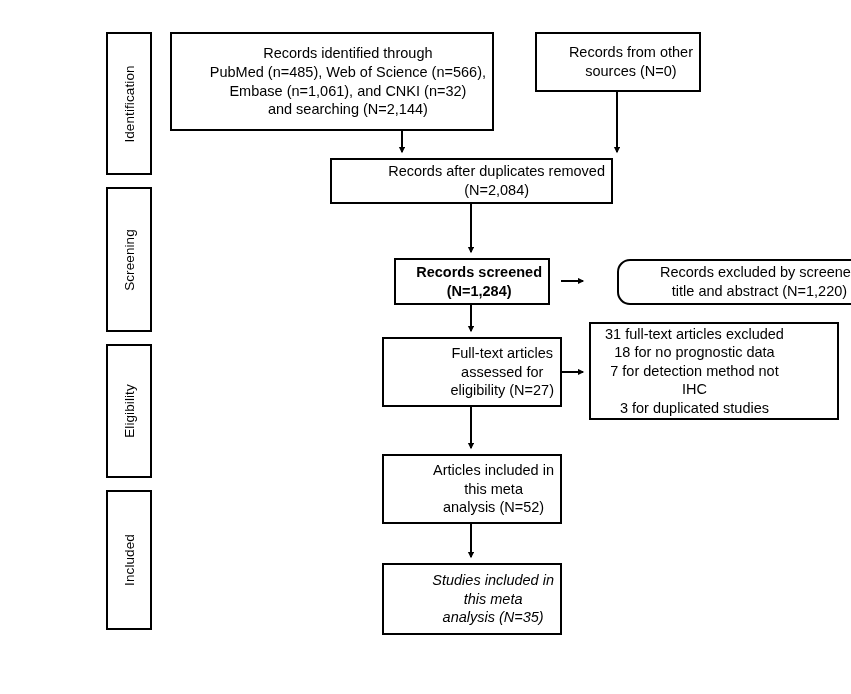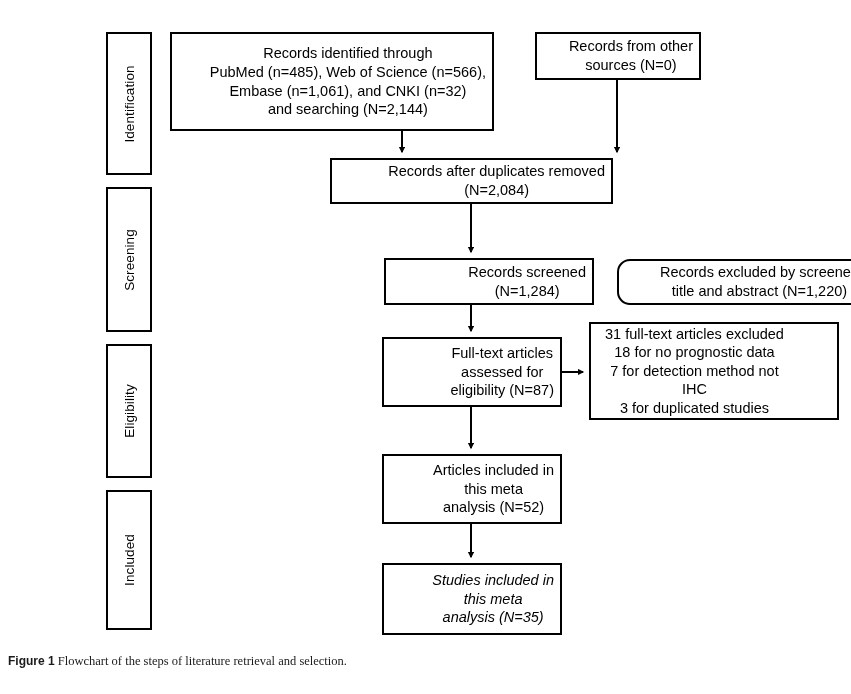--- a/index.html
+++ b/index.html
@@ -134,44 +134,44 @@
     <path d="M471,524 L471,557" stroke="#000000" stroke-width="2" fill="none" marker-end="url(#arrow)"></path>
   </svg>
 
   <div class="node" style="left:170px; top:32px; width:324px; height:99px;">
     <span class="node-text">Records identified through
 PubMed (n=485), Web of Science (n=566),
 Embase (n=1,061), and CNKI (n=32)
 and searching (N=2,144)</span>
   </div>
 
-  <div class="node" style="left:535px; top:32px; width:166px; height:48px;">
+  <div class="node" style="left:535px; top:32px; width:166px; height:60px;">
     <span class="node-text">Records from other
 sources (N=0)</span>
   </div>
 
   <div class="node" style="left:330px; top:158px; width:283px; height:46px;">
     <span class="node-text">Records after duplicates removed
 (N=2,084)</span>
   </div>
 
-  <div class="node" style="left:384px; top:258px; width:210px; height:47px;">
+  <div class="node" style="left:394px; top:258px; width:156px; height:47px;font-weight:bold;">
     <span class="node-text">Records screened
 (N=1,284)</span>
   </div>
 
   <div class="node" style="left:617px; top:259px; width:250px; height:46px;border-radius:13px;">
     <span class="node-text">Records excluded by screened
 title and abstract (N=1,220)</span>
   </div>
 
   <div class="node" style="left:382px; top:337px; width:180px; height:70px;">
     <span class="node-text">Full-text articles
 assessed for
-eligibility (N=87)</span>
+eligibility (N=27)</span>
   </div>
 
   <div class="node align-left" style="left:589px; top:322px; width:250px; height:98px;">
     <span class="node-text">31 full-text articles excluded
 18 for no prognostic data
 7 for detection method not
 IHC
 3 for duplicated studies</span>
   </div>
 
@@ -183,17 +183,13 @@
 
   <div class="node" style="left:382px; top:563px; width:180px; height:72px;font-style:italic;">
     <span class="node-text">Studies included in
 this meta
 analysis (N=35)</span>
   </div>
 
 </div>
 
 <div class="caption">
-  <div class="caption-line">
-    <span class="lead">Figure 1</span>
-    <span>Flowchart of the steps of literature retrieval and selection.</span>
-  </div>
 </div>
 
 </body></html>

